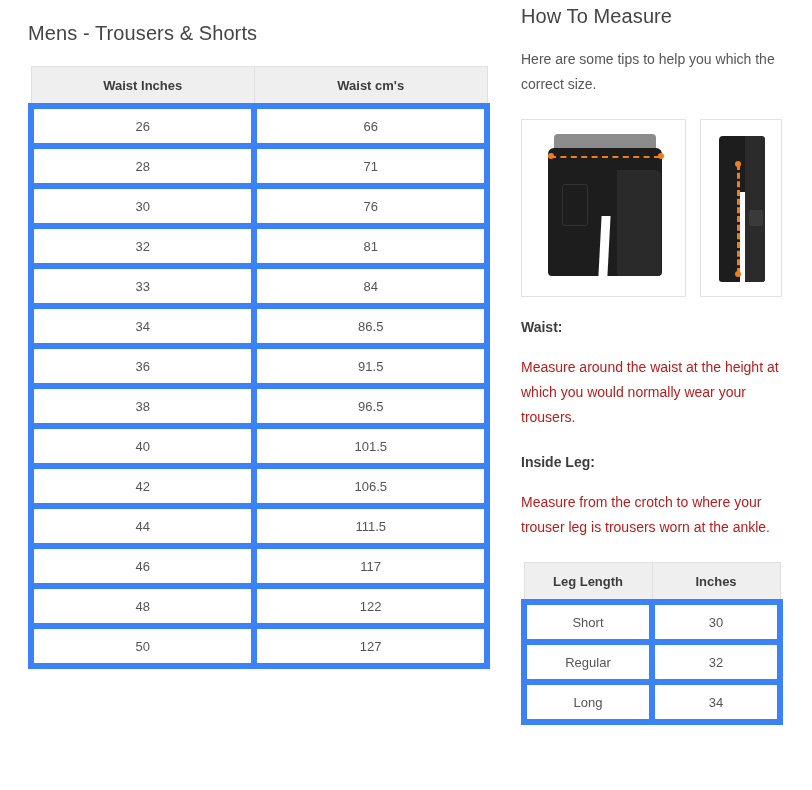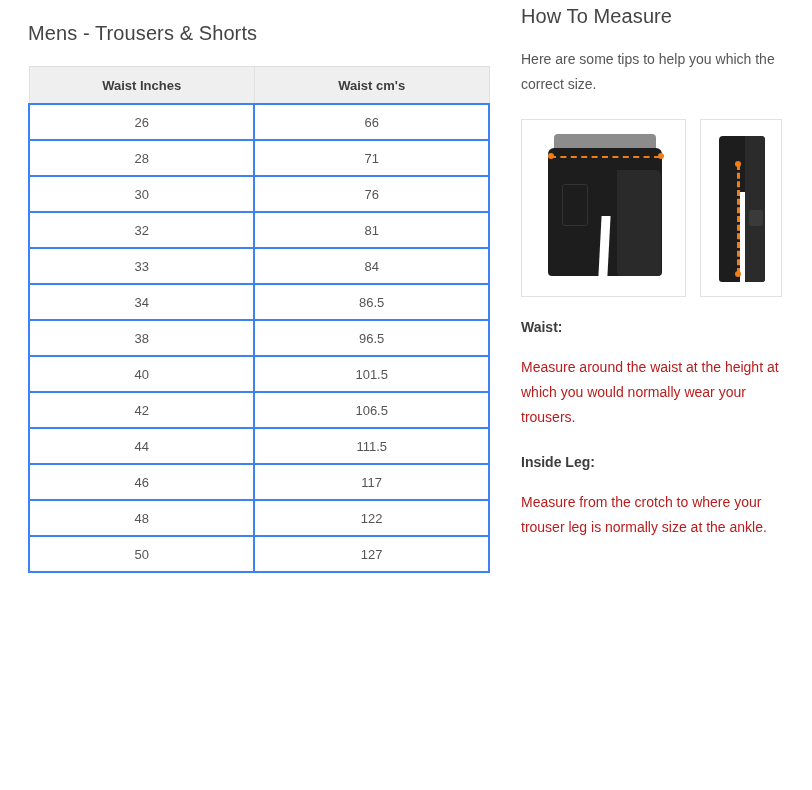--- a/index.html
+++ b/index.html
@@ -57,21 +57,21 @@
     background: #efefef;
     border: 1px solid #e0e0e0;
     font-weight: bold;
     color: #3d3d3d;
     height: 36px;
     font-size: 13px;
     text-align: center;
     padding: 0 8px;
   }
   table.size-table td {
-    border: 2px solid #3b82f6;
+    border: 6px solid #3b82f6;
     height: 34px;
     text-align: center;
     color: #555555;
     font-size: 13px;
     padding: 0 8px;
     background: #ffffff;
   }
   .main-table th:first-child { width: 49%; }
   .main-table th:last-child { width: 51%; }
 
@@ -279,20 +279,24 @@
           <td>32</td>
           <td>81</td>
         </tr>
         <tr>
           <td>33</td>
           <td>84</td>
         </tr>
         <tr>
           <td>34</td>
           <td>86.5</td>
+        </tr>
+        <tr>
+          <td>36</td>
+          <td>91.5</td>
         </tr>
         <tr>
           <td>38</td>
           <td>96.5</td>
         </tr>
         <tr>
           <td>40</td>
           <td>101.5</td>
         </tr>
         <tr>
@@ -346,17 +350,41 @@
           <div class="trs-dot t"></div>
           <div class="trs-dot b"></div>
         </div>
       </div>
     </div>
 
     <h3 class="sub-head">Waist:</h3>
     <p class="body-text">Measure around the waist at the height at which you would normally wear your trousers.</p>
 
     <h3 class="sub-head">Inside Leg:</h3>
-    <p class="body-text">Measure from the crotch to where your trouser leg is normally size at the ankle.</p>
-
+    <p class="body-text">Measure from the crotch to where your trouser leg is trousers worn at the ankle.</p>
+
+    <div class="leg-table-wrap">
+      <table class="size-table leg-table">
+        <thead>
+          <tr>
+            <th>Leg Length</th>
+            <th>Inches</th>
+          </tr>
+        </thead>
+        <tbody>
+          <tr>
+            <td>Short</td>
+            <td>30</td>
+          </tr>
+          <tr>
+            <td>Regular</td>
+            <td>32</td>
+          </tr>
+          <tr>
+            <td>Long</td>
+            <td>34</td>
+          </tr>
+        </tbody>
+      </table>
+    </div>
   </div>
 
 </div>
 
 </body></html>

